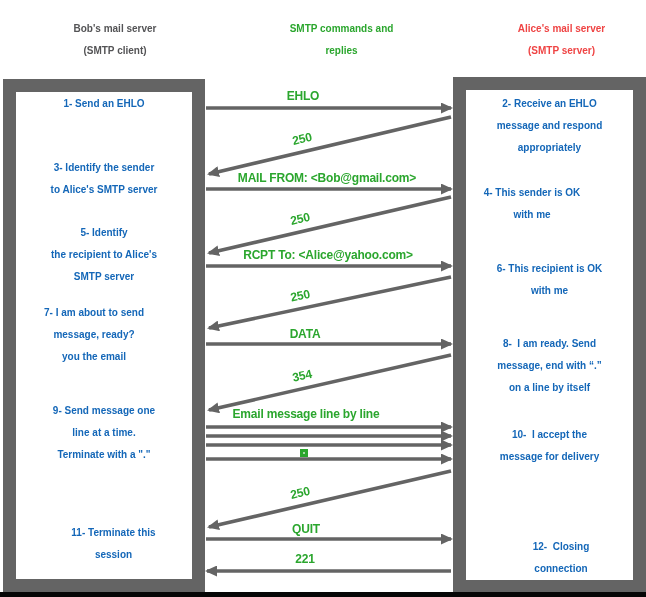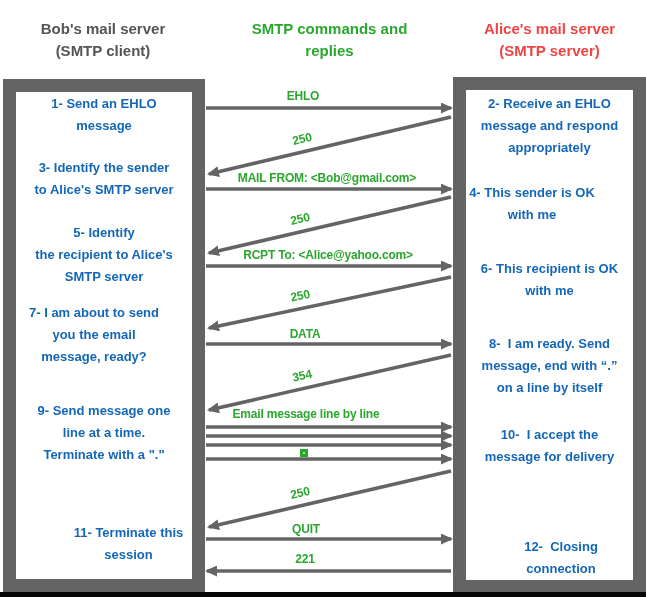--- a/index.html
+++ b/index.html
@@ -2,34 +2,34 @@
 <html><head>
 <meta charset="utf-8">
 <style>
   html,body { margin:0; padding:0; background:#ffffff; }
   .canvas {
     position:relative; width:646px; height:597px; background:#ffffff;
     font-family:"Liberation Sans", sans-serif; overflow:hidden;
   }
   .hdr {
     position:absolute; top:18px; text-align:center;
-    font-weight:bold; font-size:15px; line-height:22px;
+    font-weight:bold; font-size:10px; line-height:22px;margin-left:12px;
   }
   .hdr-client  { left:0;   width:206px; color:#545456; }
   .hdr-cmds    { left:206px; width:247px; color:#2BA62E; }
   .hdr-server  { left:453px; width:193px; color:#ef4444; }
   .proc-box {
     position:absolute; box-sizing:border-box;
     border:13px solid #646464; background:#ffffff;
   }
   #client-box { left:3px;   top:79px; width:202px; height:513px; }
   #server-box { left:453px; top:77px; width:193px; height:516px; }
   .step {
     position:absolute; text-align:center; color:#1467b8;
-    font-weight:bold; font-size:13px; line-height:22px;
+    font-weight:bold; font-size:10px; line-height:22px;
   }
   .step div { white-space:pre; }
   .bottom-bar {
     position:absolute; left:0; top:592px; width:646px; height:5px;
     background:#060606;
   }
   svg.arrows {
     position:absolute; left:0; top:0;
     font-family:"Liberation Sans", sans-serif; font-weight:bold;
   }
@@ -53,42 +53,41 @@
     <div>Alice's mail server</div>
     <div>(SMTP server)</div>
   </div>
 
   <div class="proc-box" id="client-box"></div>
   <div class="proc-box" id="server-box"></div>
 
   <div id="steps-layer">
       <div class="step" style="left: 16px; width: 176px; top: 93px;">
         <div>1- Send an EHLO</div>
-        <div>message</div>
       </div>
       <div class="step" style="left: 16px; width: 176px; top: 157px;">
         <div>3- Identify the sender</div>
         <div>to Alice's SMTP server</div>
       </div>
       <div class="step" style="left: 16px; width: 176px; top: 222px;">
         <div>5- Identify</div>
         <div>the recipient to Alice's</div>
         <div>SMTP server</div>
       </div>
       <div class="step" style="left: 16px; width: 156px; top: 302px;">
         <div>7- I am about to send</div>
+        <div>message, ready?</div>
         <div>you the email</div>
-        <div>message, ready?</div>
       </div>
       <div class="step" style="left: 16px; width: 176px; top: 400px;">
         <div>9- Send message one</div>
         <div>line at a time.</div>
         <div>Terminate with a "."</div>
       </div>
-      <div class="step" style="left: 16px; width: 195px; top: 522px; margin-left: 15px;">
+      <div class="step" style="left: 16px; width: 195px; top: 522px;">
         <div>11- Terminate this</div>
         <div>session</div>
       </div>
       <div class="step" style="left: 466px; width: 167px; top: 93px;">
         <div>2- Receive an EHLO</div>
         <div>message and respond</div>
         <div>appropriately</div>
       </div>
       <div class="step" style="left: 466px; width: 132px; top: 182px;">
         <div>4- This sender is OK</div>

